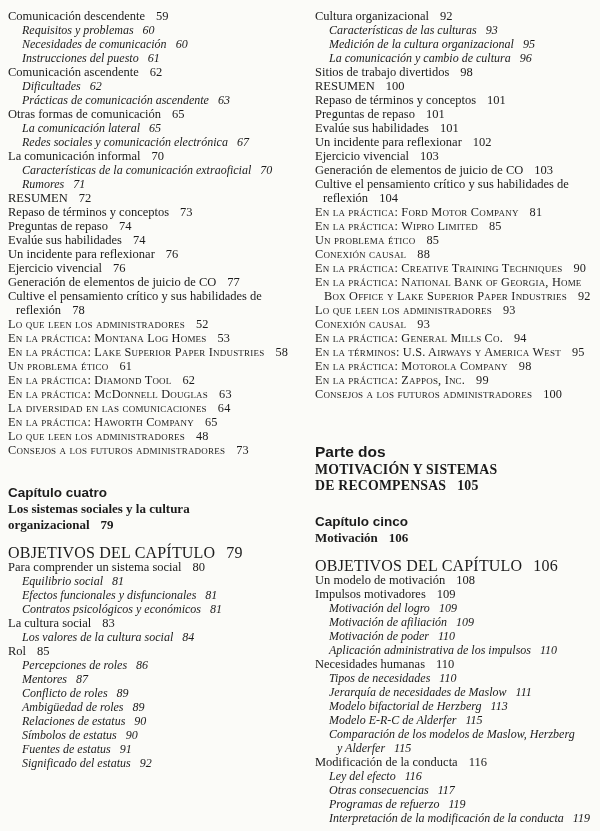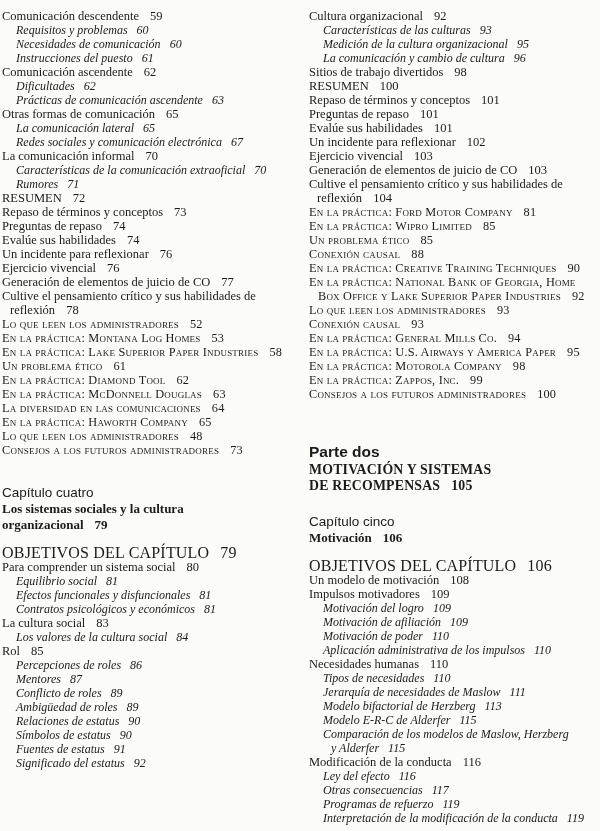--- a/index.html
+++ b/index.html
@@ -11,21 +11,20 @@
     height: 831px;
     background: #fbfbf8;
     color: #1b1b1b;
     font-family: "Liberation Serif", serif;
     overflow: hidden;
   }
   .toc {
     display: flex;
     padding: 9px 2px 0 8px;
     box-sizing: border-box;
-    justify-content: flex-end;
   }
   .col {
     width: 289px;
     flex: 0 0 289px;
   }
   .col + .col {
     margin-left: 18px;
   }
   .row {
     line-height: 14px;
@@ -64,21 +63,21 @@
   }
   .caps .pg, .caps2 .pg { font-variant: normal; }
   
   .objectives {
     font-size: 16px;
     letter-spacing: 0.2px;
   }
   
   .chapter-label {
     font-family: "Liberation Sans", sans-serif;
-    font-weight: normal;
+    font-weight: bold;
     font-size: 13.5px;
     line-height: 17px;
   }
   .chapter-title, .chapter-title2 {
     font-weight: bold;
     font-size: 13px;
     line-height: 16px;
   }
   .part-label {
     font-family: "Liberation Sans", sans-serif;
@@ -175,21 +174,21 @@
       <div class="row caps"><span class="txt">En la práctica: Ford Motor Company</span><span class="pg">81</span></div>
       <div class="row caps"><span class="txt">En la práctica: Wipro Limited</span><span class="pg">85</span></div>
       <div class="row caps"><span class="txt">Un problema ético</span><span class="pg">85</span></div>
       <div class="row caps"><span class="txt">Conexión causal</span><span class="pg">88</span></div>
       <div class="row caps"><span class="txt">En la práctica: Creative Training Techniques</span><span class="pg">90</span></div>
       <div class="row caps"><span class="txt">En la práctica: National Bank of Georgia, Home</span></div>
       <div class="row caps2"><span class="txt">Box Office y Lake Superior Paper Industries</span><span class="pg">92</span></div>
       <div class="row caps"><span class="txt">Lo que leen los administradores</span><span class="pg">93</span></div>
       <div class="row caps"><span class="txt">Conexión causal</span><span class="pg">93</span></div>
       <div class="row caps"><span class="txt">En la práctica: General Mills Co.</span><span class="pg">94</span></div>
-      <div class="row caps"><span class="txt">En la práctica: U.S. Airways y America Paper</span><span class="pg">95</span></div>
+      <div class="row caps"><span class="txt">En la términos: U.S. Airways y America West</span><span class="pg">95</span></div>
       <div class="row caps"><span class="txt">En la práctica: Motorola Company</span><span class="pg">98</span></div>
       <div class="row caps"><span class="txt">En la práctica: Zappos, Inc.</span><span class="pg">99</span></div>
       <div class="row caps"><span class="txt">Consejos a los futuros administradores</span><span class="pg">100</span></div>
       <div class="row gap-xl"></div>
       <div class="row part-label"><span class="txt">Parte dos</span></div>
       <div class="row part-title"><span class="txt">MOTIVACIÓN Y SISTEMAS</span></div>
       <div class="row part-title2"><span class="txt">DE RECOMPENSAS</span><span class="pg">105</span></div>
       <div class="row gap-md"></div>
       <div class="row chapter-label"><span class="txt">Capítulo cinco</span></div>
       <div class="row chapter-title"><span class="txt">Motivación</span><span class="pg">106</span></div>

